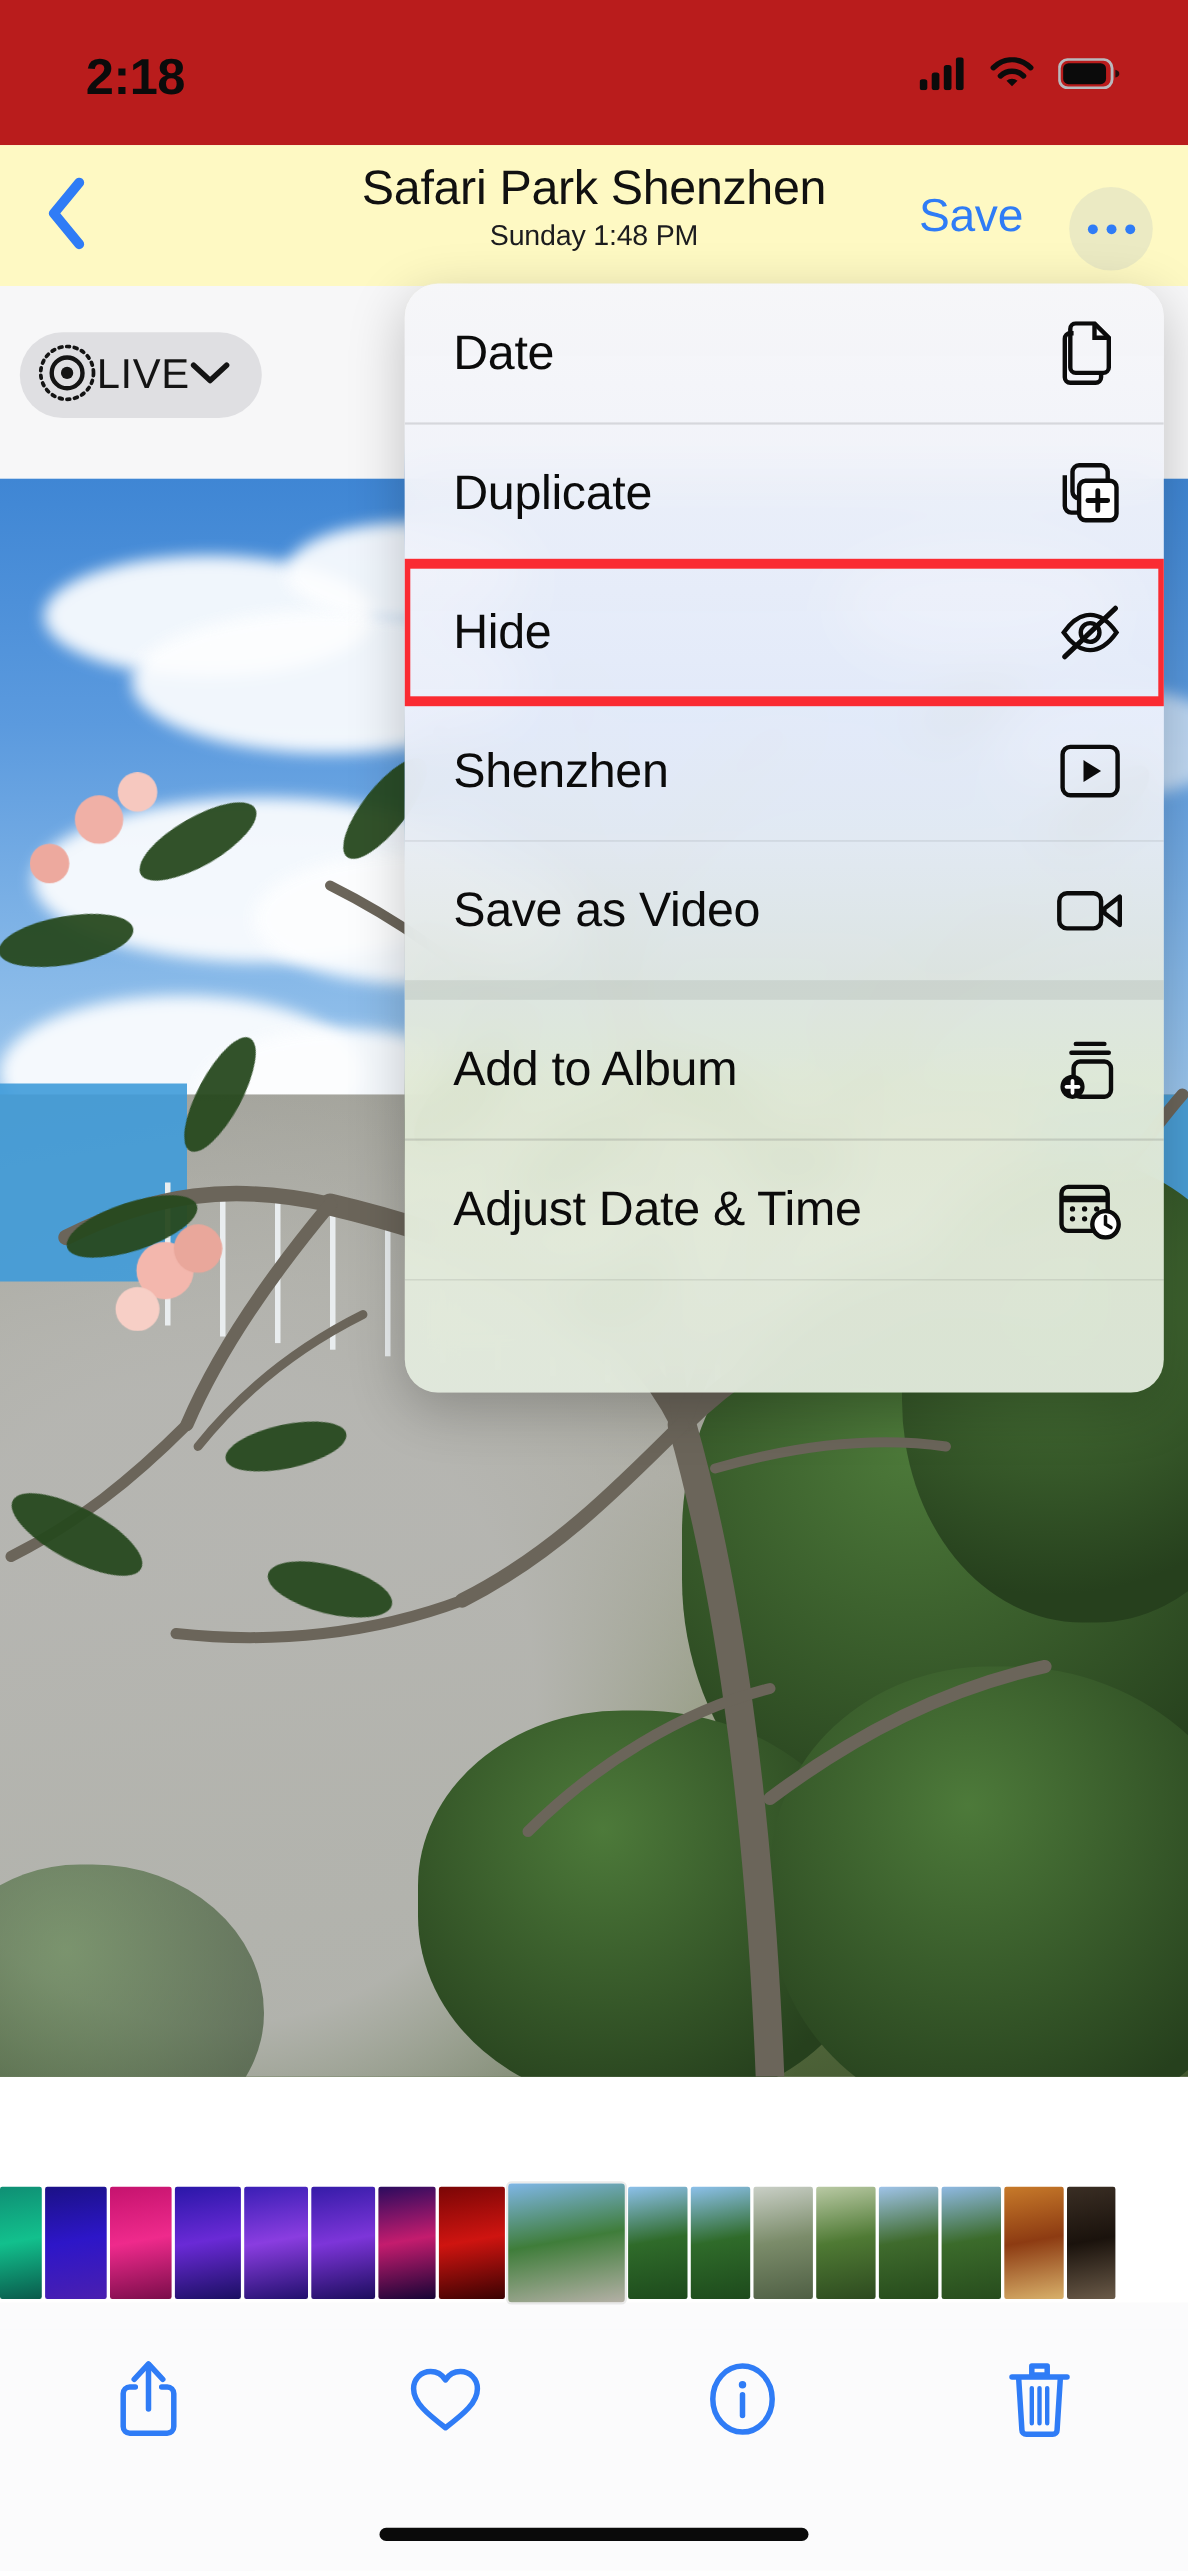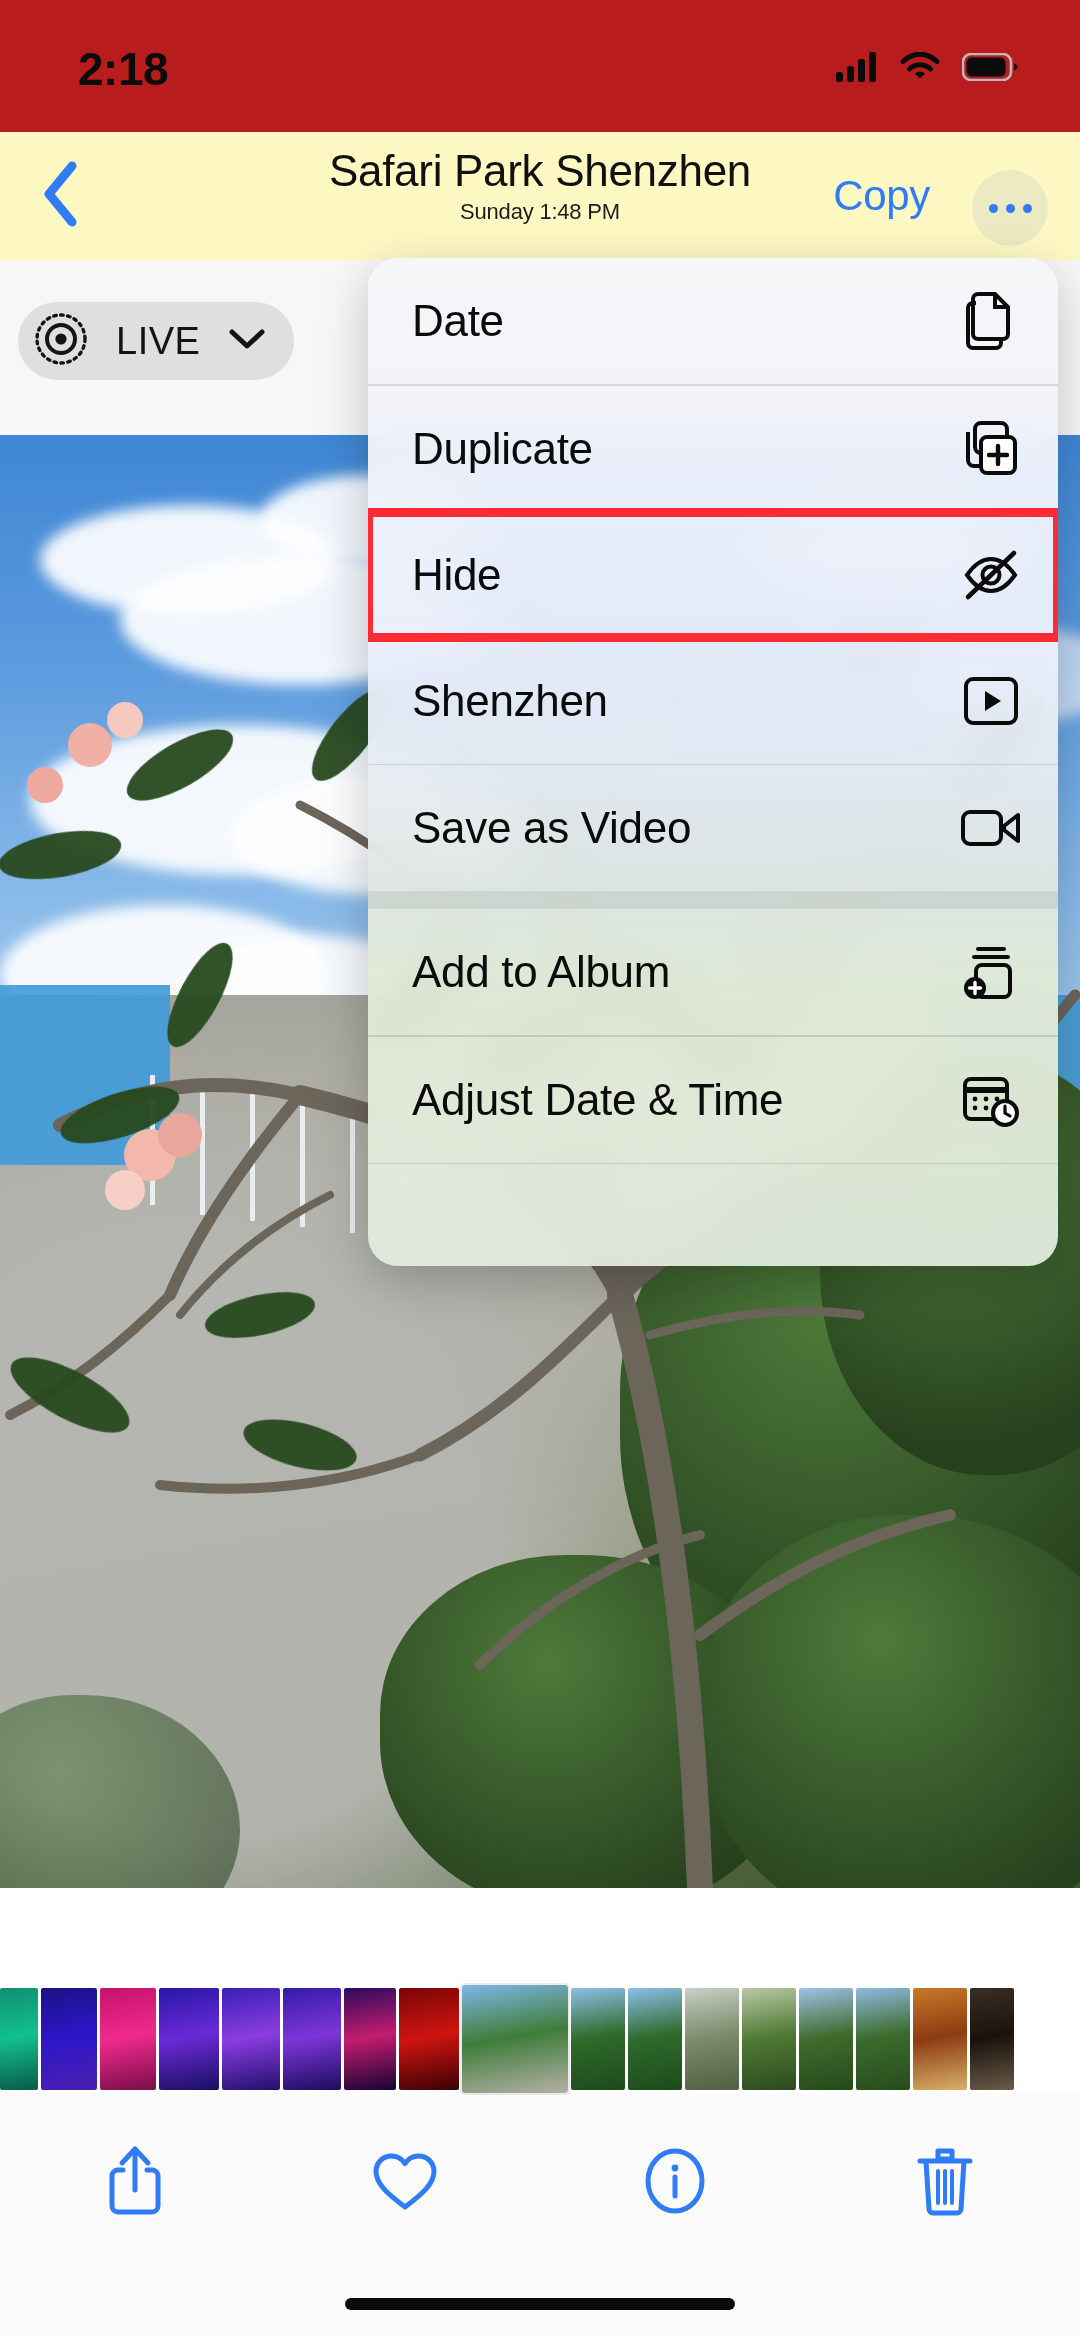--- a/index.html
+++ b/index.html
@@ -37,21 +37,21 @@
     display:flex; align-items:center; justify-content:center;
   }
   .nav-titlewrap{
     position:absolute; left:0; top:14px; width:1080px;
     text-align:center; pointer-events:none;
   }
   .nav-title{
     font-size:44px; color:#111; line-height:1.12; letter-spacing:-0.3px;
   }
   .nav-sub{
-    font-size:22px; color:#1c1c1e; margin-top:4px; letter-spacing:-0.2px;
+    font-size:26px; color:#1c1c1e; margin-top:4px; letter-spacing:-0.2px;
   }
   .nav-edit{
     position:absolute; right:150px; top:40px;
     font-size:42px; color:#2f7cf6; letter-spacing:-0.3px;
   }
   .nav-more{
     position:absolute; right:32px; top:38px;
     width:76px; height:76px; border-radius:50%;
     background:rgba(120,150,200,0.14);
     display:flex; align-items:center; justify-content:center;
@@ -65,21 +65,21 @@
   .livestrip{
     position:absolute; left:0; top:260px; width:1080px; height:175px;
     background:#f7f7f8;
     z-index:20;
   }
   .live-badge{
     position:absolute; left:18px; top:42px;
     height:78px; padding:0 28px 0 16px;
     background:rgba(220,220,224,0.92);
     border-radius:39px;
-    display:flex; align-items:center; gap:28px;
+    display:flex; align-items:center; gap:0;
   }
   .live-label{ font-size:38px; color:#141414; letter-spacing:0.5px; }
 
   
   .photo{
     position:absolute; left:0; top:435px; width:1080px; height:1453px;
     overflow:hidden; z-index:10;
     background:
       linear-gradient(180deg,#4d8fd6 0%, #6aa6e0 26%, #8bbbe8 40%, #9fc9ec 48%, #7fb36a 60%, #8a9a72 70%, #9a9a8e 85%, #6b7a56 100%);
   }
@@ -199,21 +199,21 @@
     <span>
       <svg width="40" height="66" viewBox="0 0 40 66">
         <path d="M31 5 L8 33 L31 61" stroke="#2f7cf6" stroke-width="9" fill="none" stroke-linecap="round" stroke-linejoin="round"></path>
       </svg>
     </span>
   </div>
   <div class="nav-titlewrap">
     <div class="nav-title">Safari Park Shenzhen</div>
     <div class="nav-sub">Sunday  1:48 PM</div>
   </div>
-  <div class="nav-edit">Copy</div>
+  <div class="nav-edit">Save</div>
   <div class="nav-more">
     <span class="nav-more-dots">
         <i></i>
         <i></i>
         <i></i>
       </span>
   </div>
 </div>
 
 <div class="livestrip">

